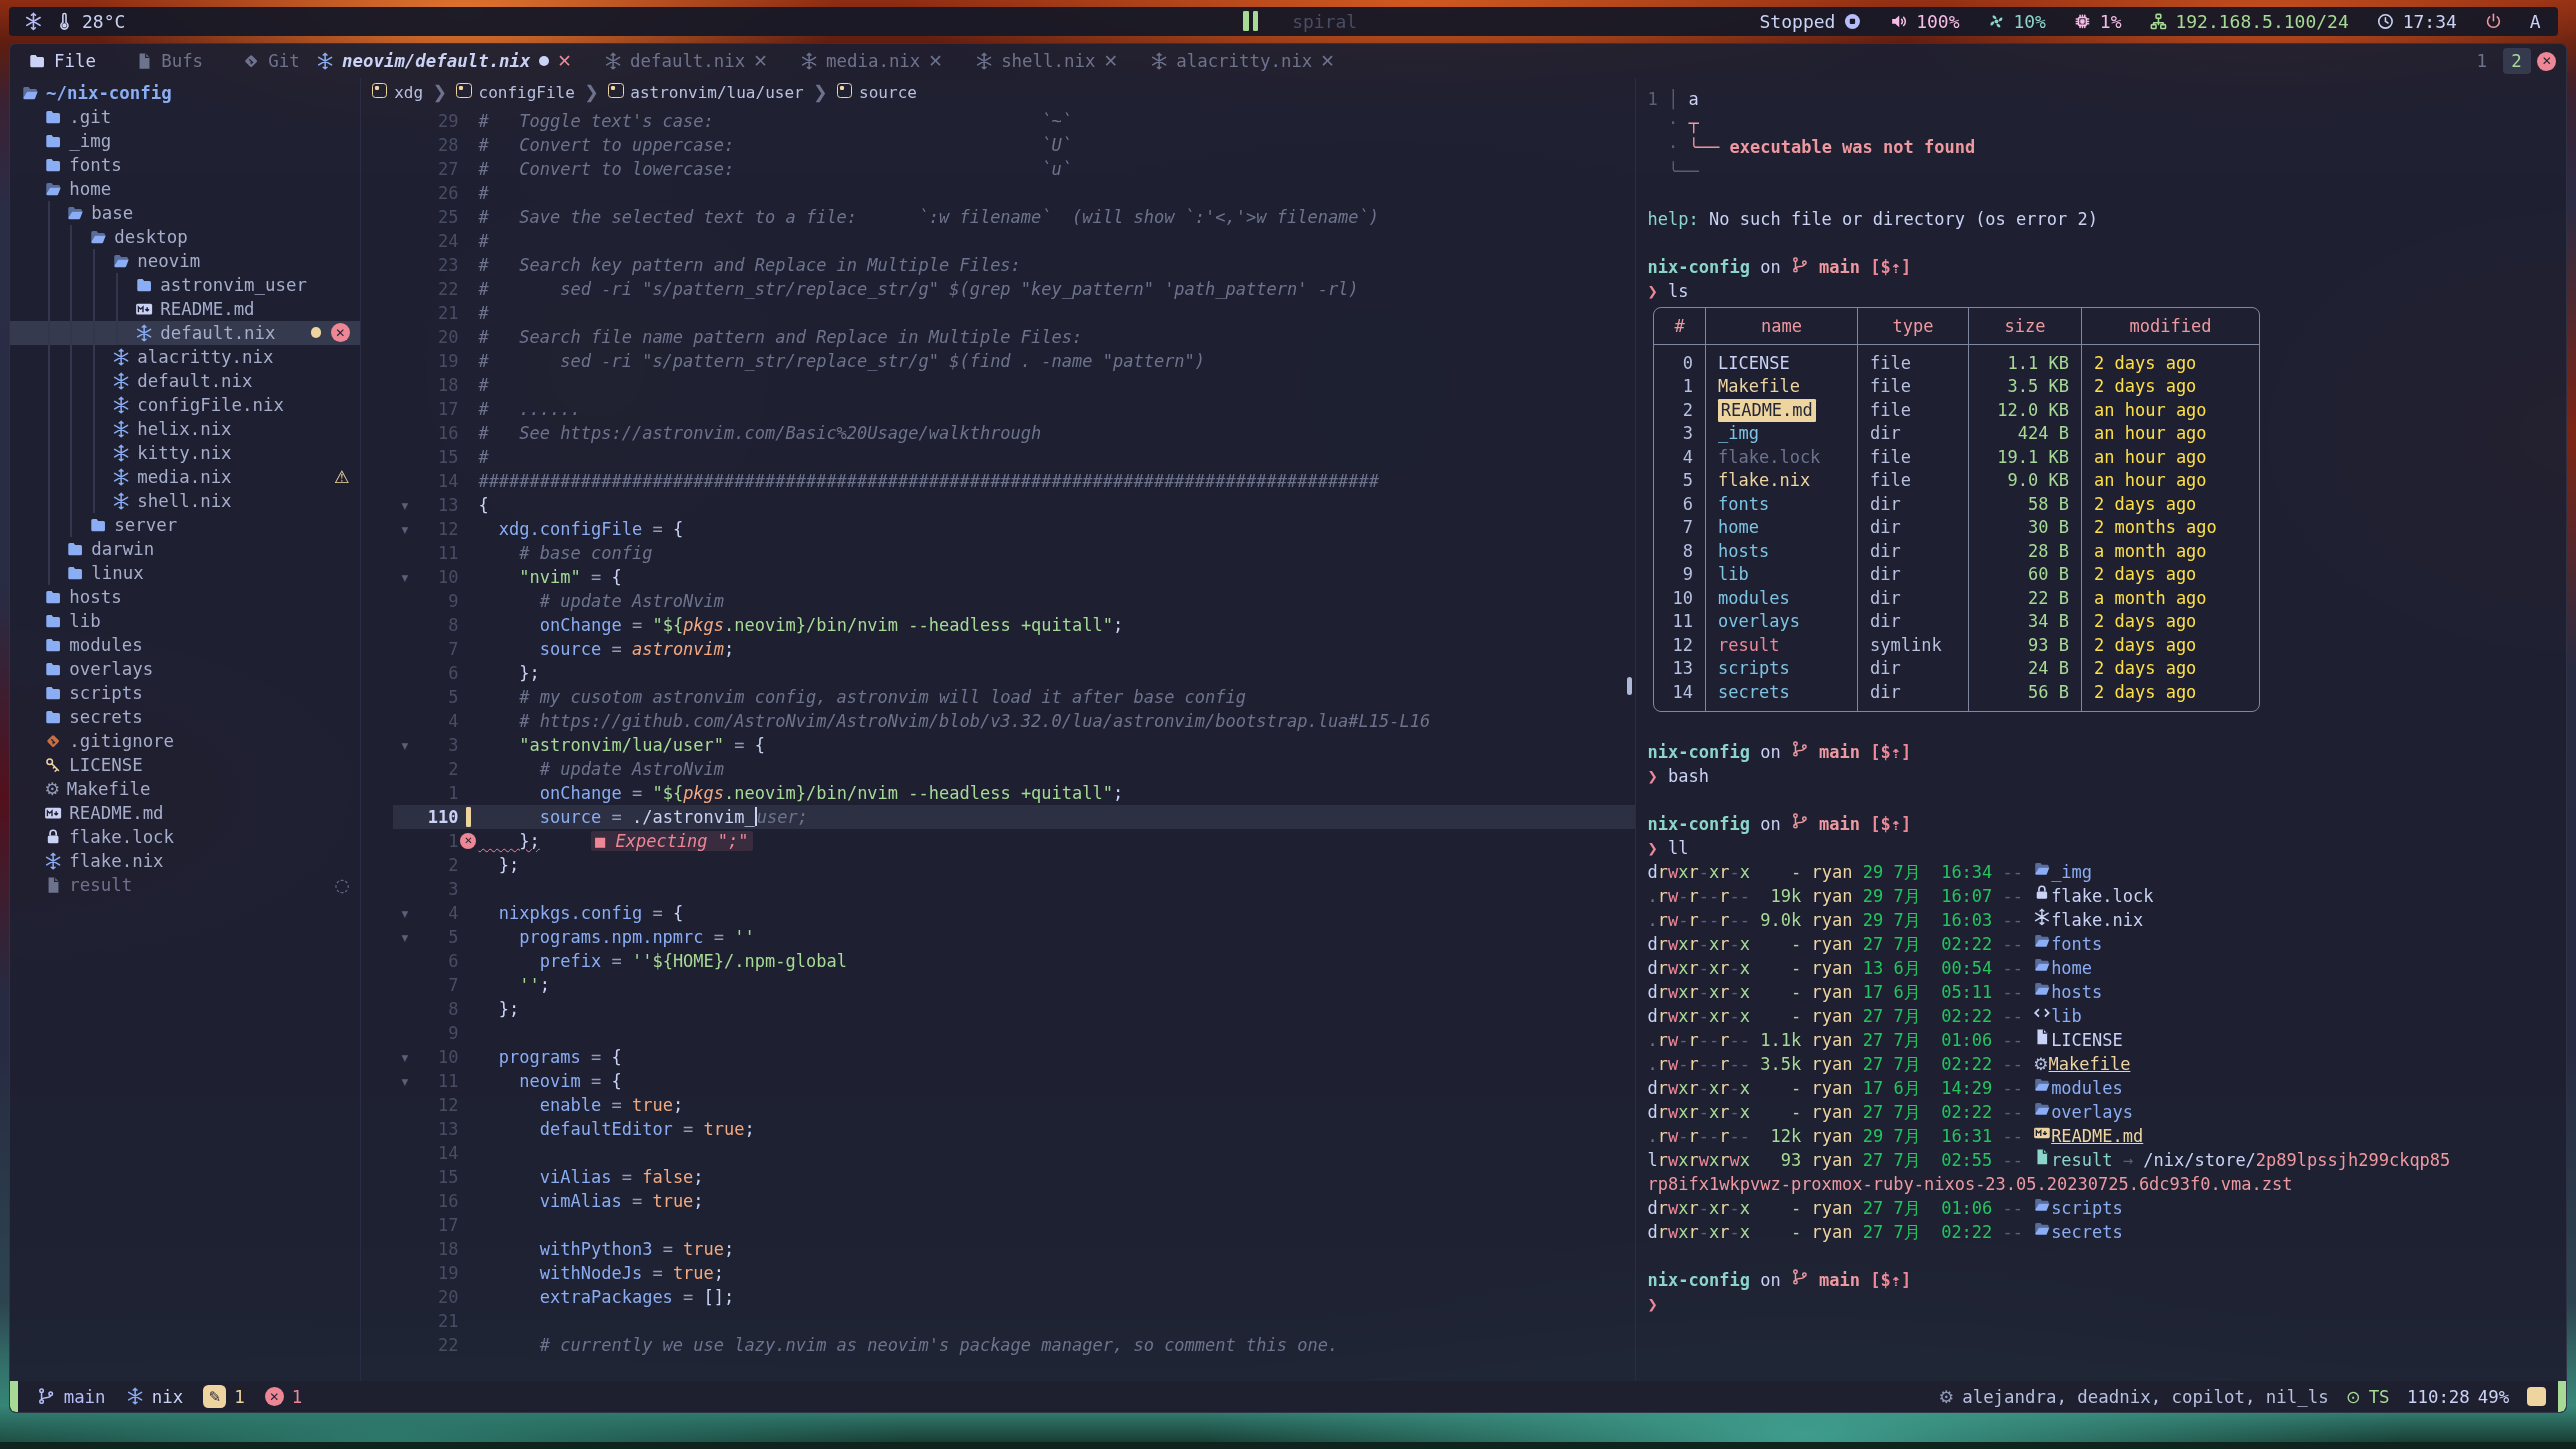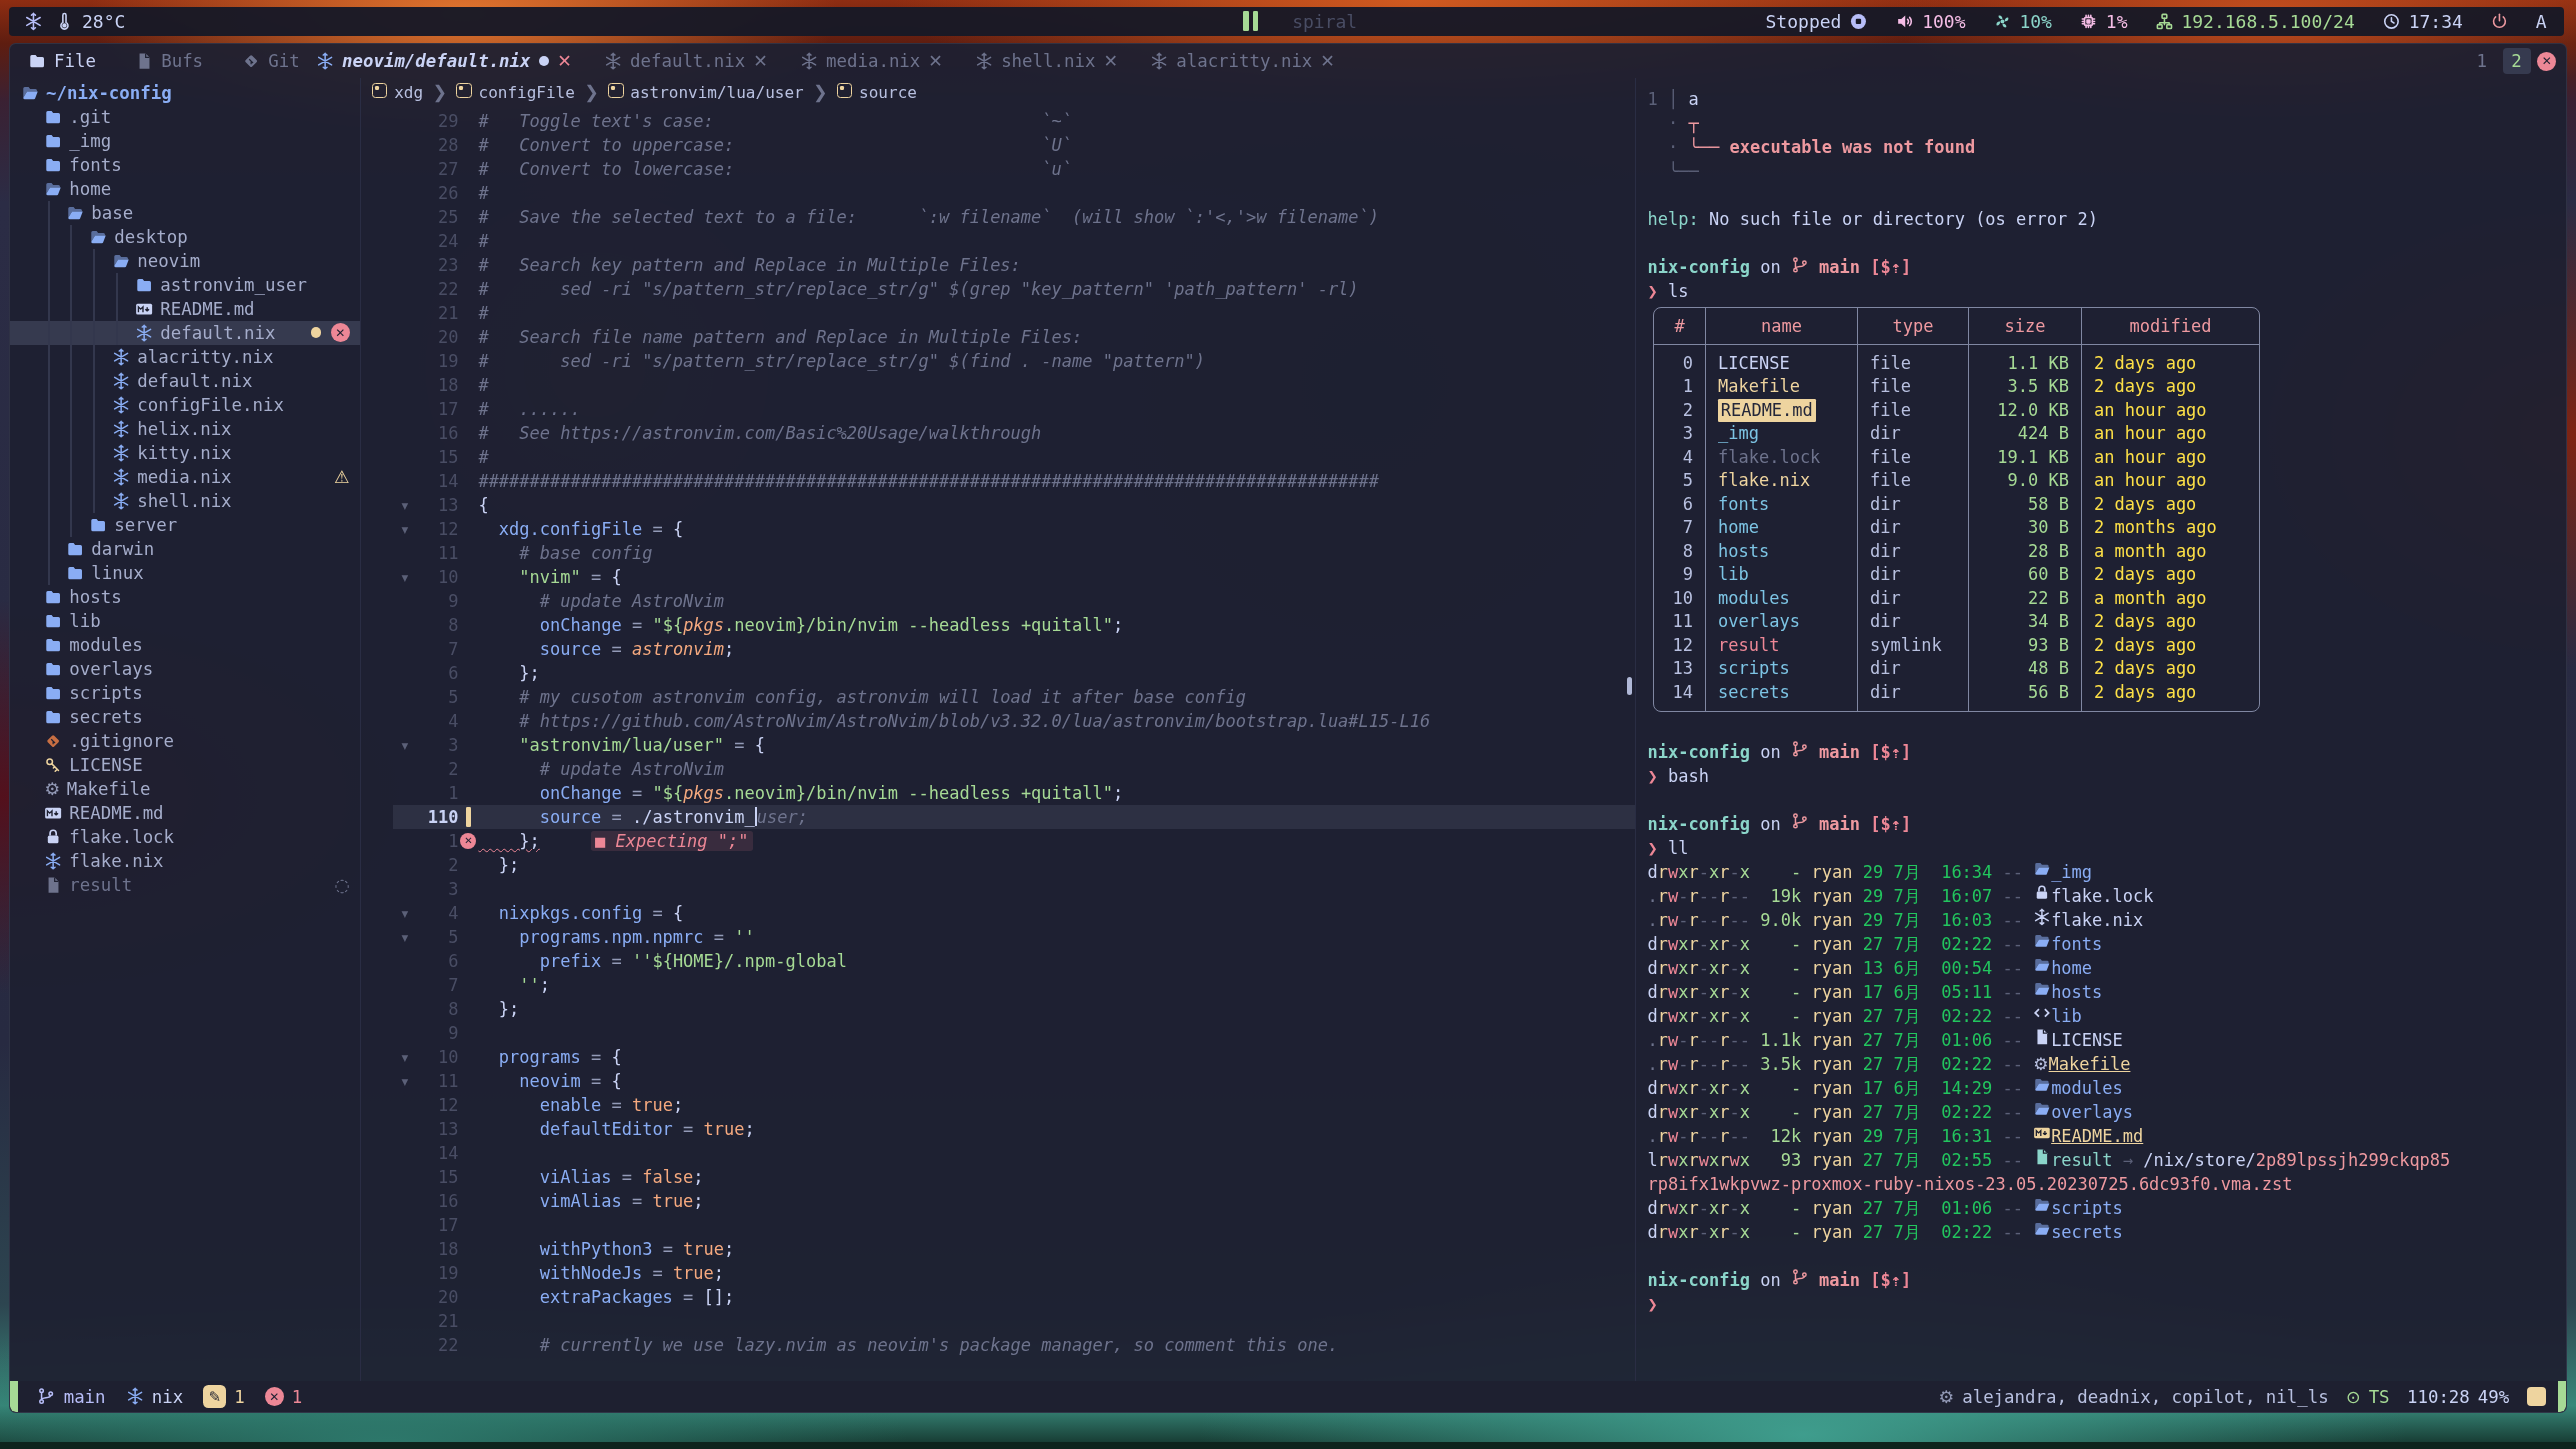--- a/index.html
+++ b/index.html
@@ -14,21 +14,21 @@
       radial-gradient(ellipse 470px 335px at 100% 30%, #7e2413, transparent 70%),
       radial-gradient(ellipse 604px 282px at 0% 55%, #53101c, transparent 70%),
       radial-gradient(ellipse 1006px 335px at 70% 99%, #3f9d8d, transparent 60%),
       radial-gradient(ellipse 805px 255px at 15% 100%, #2e7a6d, transparent 65%),
       linear-gradient(180deg,#8f2d12 0%,#5e1d10 3%,#3a2133 7%,#2b2c45 14%,#272a41 72%,#2d4550 90%,#38887a 97%,#123028 100%);}
   .wall .blob1{position:absolute;left:362px;top:168px;width:470px;height:402px;border-radius:50%;
     background:radial-gradient(circle,#c35a22 0,transparent 70%);opacity:.18;filter:blur(5.4px);}
   .wall .blob2{position:absolute;left:1006px;top:81px;width:738px;height:604px;border-radius:50%;
     background:radial-gradient(circle,#101528 0,transparent 70%);opacity:.5;}
   
-  .topbar{position:absolute;left:9.4px;right:12px;top:6.7px;height:29.5px;background:rgba(24,25,38,.97);
+  .topbar{position:absolute;left:9.4px;right:18px;top:6.7px;height:29.5px;background:rgba(24,25,38,.97);
     border-radius:4px;display:flex;align-items:center;color:#cad3f5;font-size:18px;z-index:5;}
   .tb-left{display:flex;align-items:center;gap:12px;padding-left:14.8px;}
   .tb-center{position:absolute;left:1234px;display:flex;align-items:center;gap:34px;}
   .tb-right{margin-left:auto;display:flex;align-items:center;gap:27px;padding-right:17.4px;}
   .tb-item{display:flex;align-items:center;gap:8px;white-space:nowrap;}
   .pause{display:inline-flex;gap:4px;}
   .pause i{width:5.4px;height:20px;background:#a6da95;border-radius:1.3px;}
   .c-lav{color:#b7bdf8}.c-pink{color:#f5bde6}.c-teal{color:#8bd5ca}.c-green{color:#a6da95}
   .c-rose{color:#ee99a0}.c-text{color:#cad3f5}.c-dimt{color:#494d64}
   
@@ -739,21 +739,21 @@
             <div class="lscell col-num">
               <span class="">13</span>
             </div>
             <div class="lscell ">
               <span class="n-cyan">scripts</span>
             </div>
             <div class="lscell col-type">
               <span class="">dir</span>
             </div>
             <div class="lscell col-size">
-              <span class="">48 B</span>
+              <span class="">24 B</span>
             </div>
             <div class="lscell col-mod">
               <span class="">2 days ago</span>
             </div>
           </div><div class="lsrow last">
             <div class="lscell col-num">
               <span class="">14</span>
             </div>
             <div class="lscell ">
               <span class="n-cyan">secrets</span>

